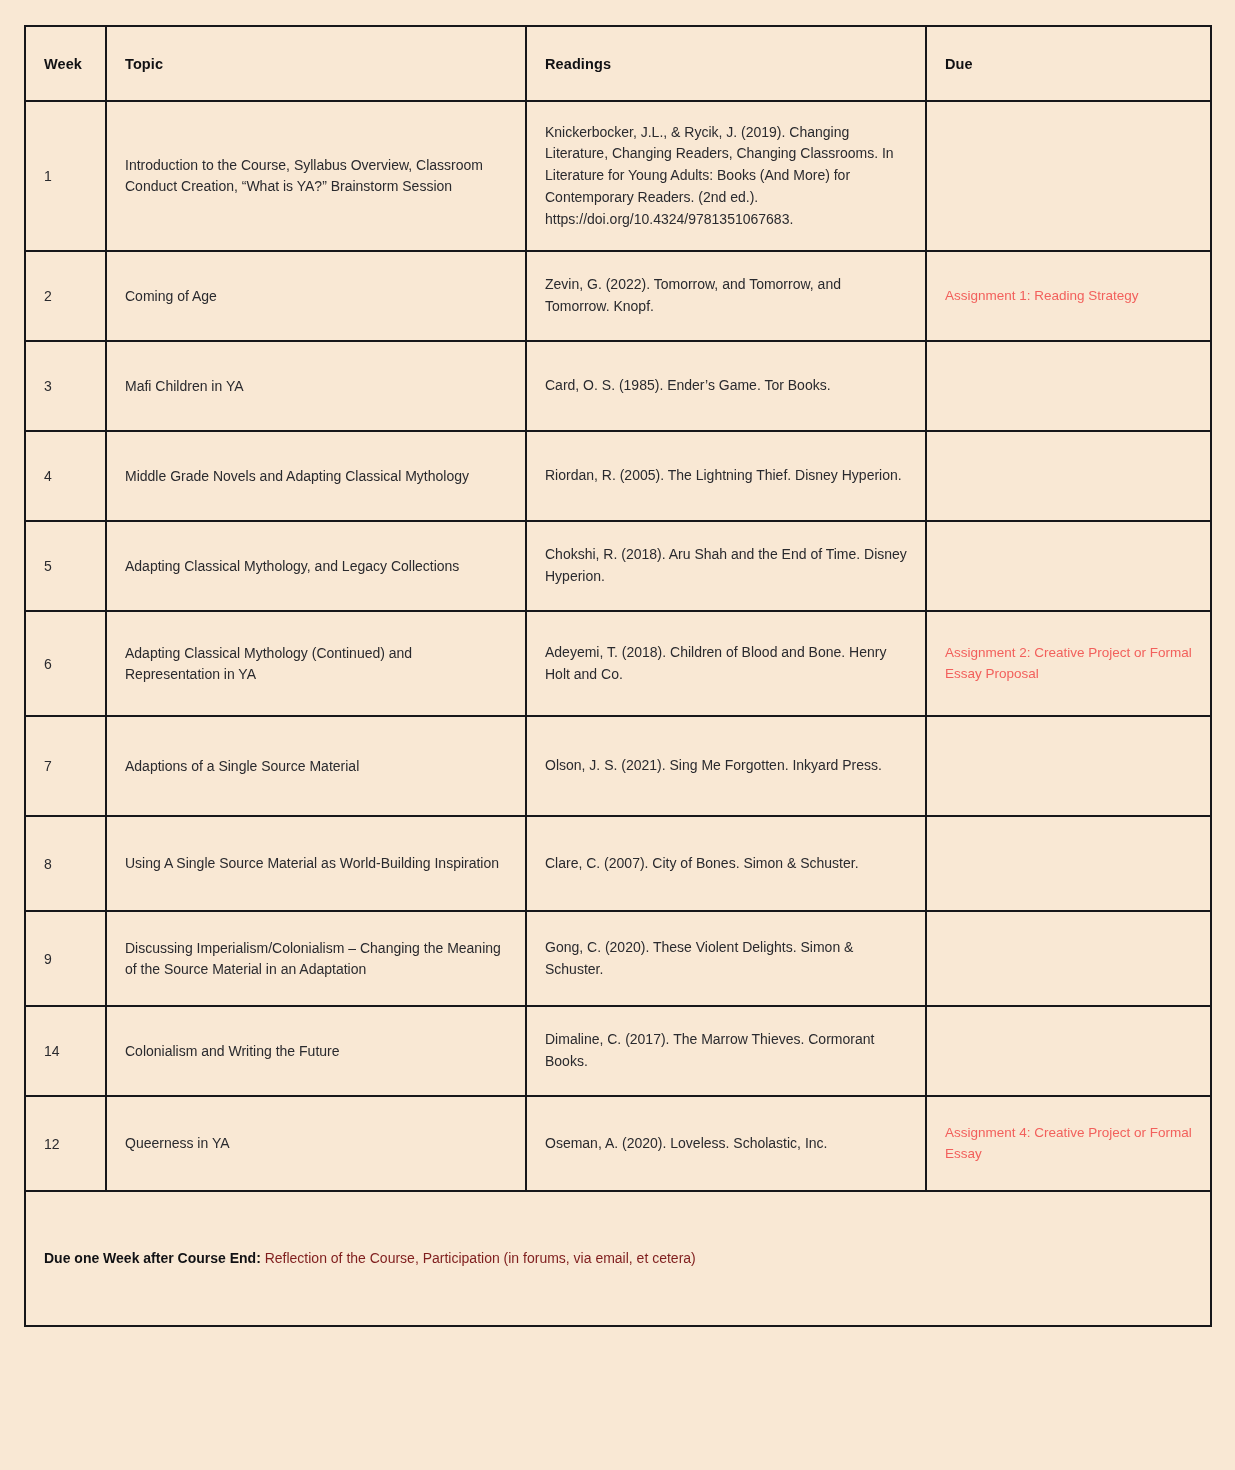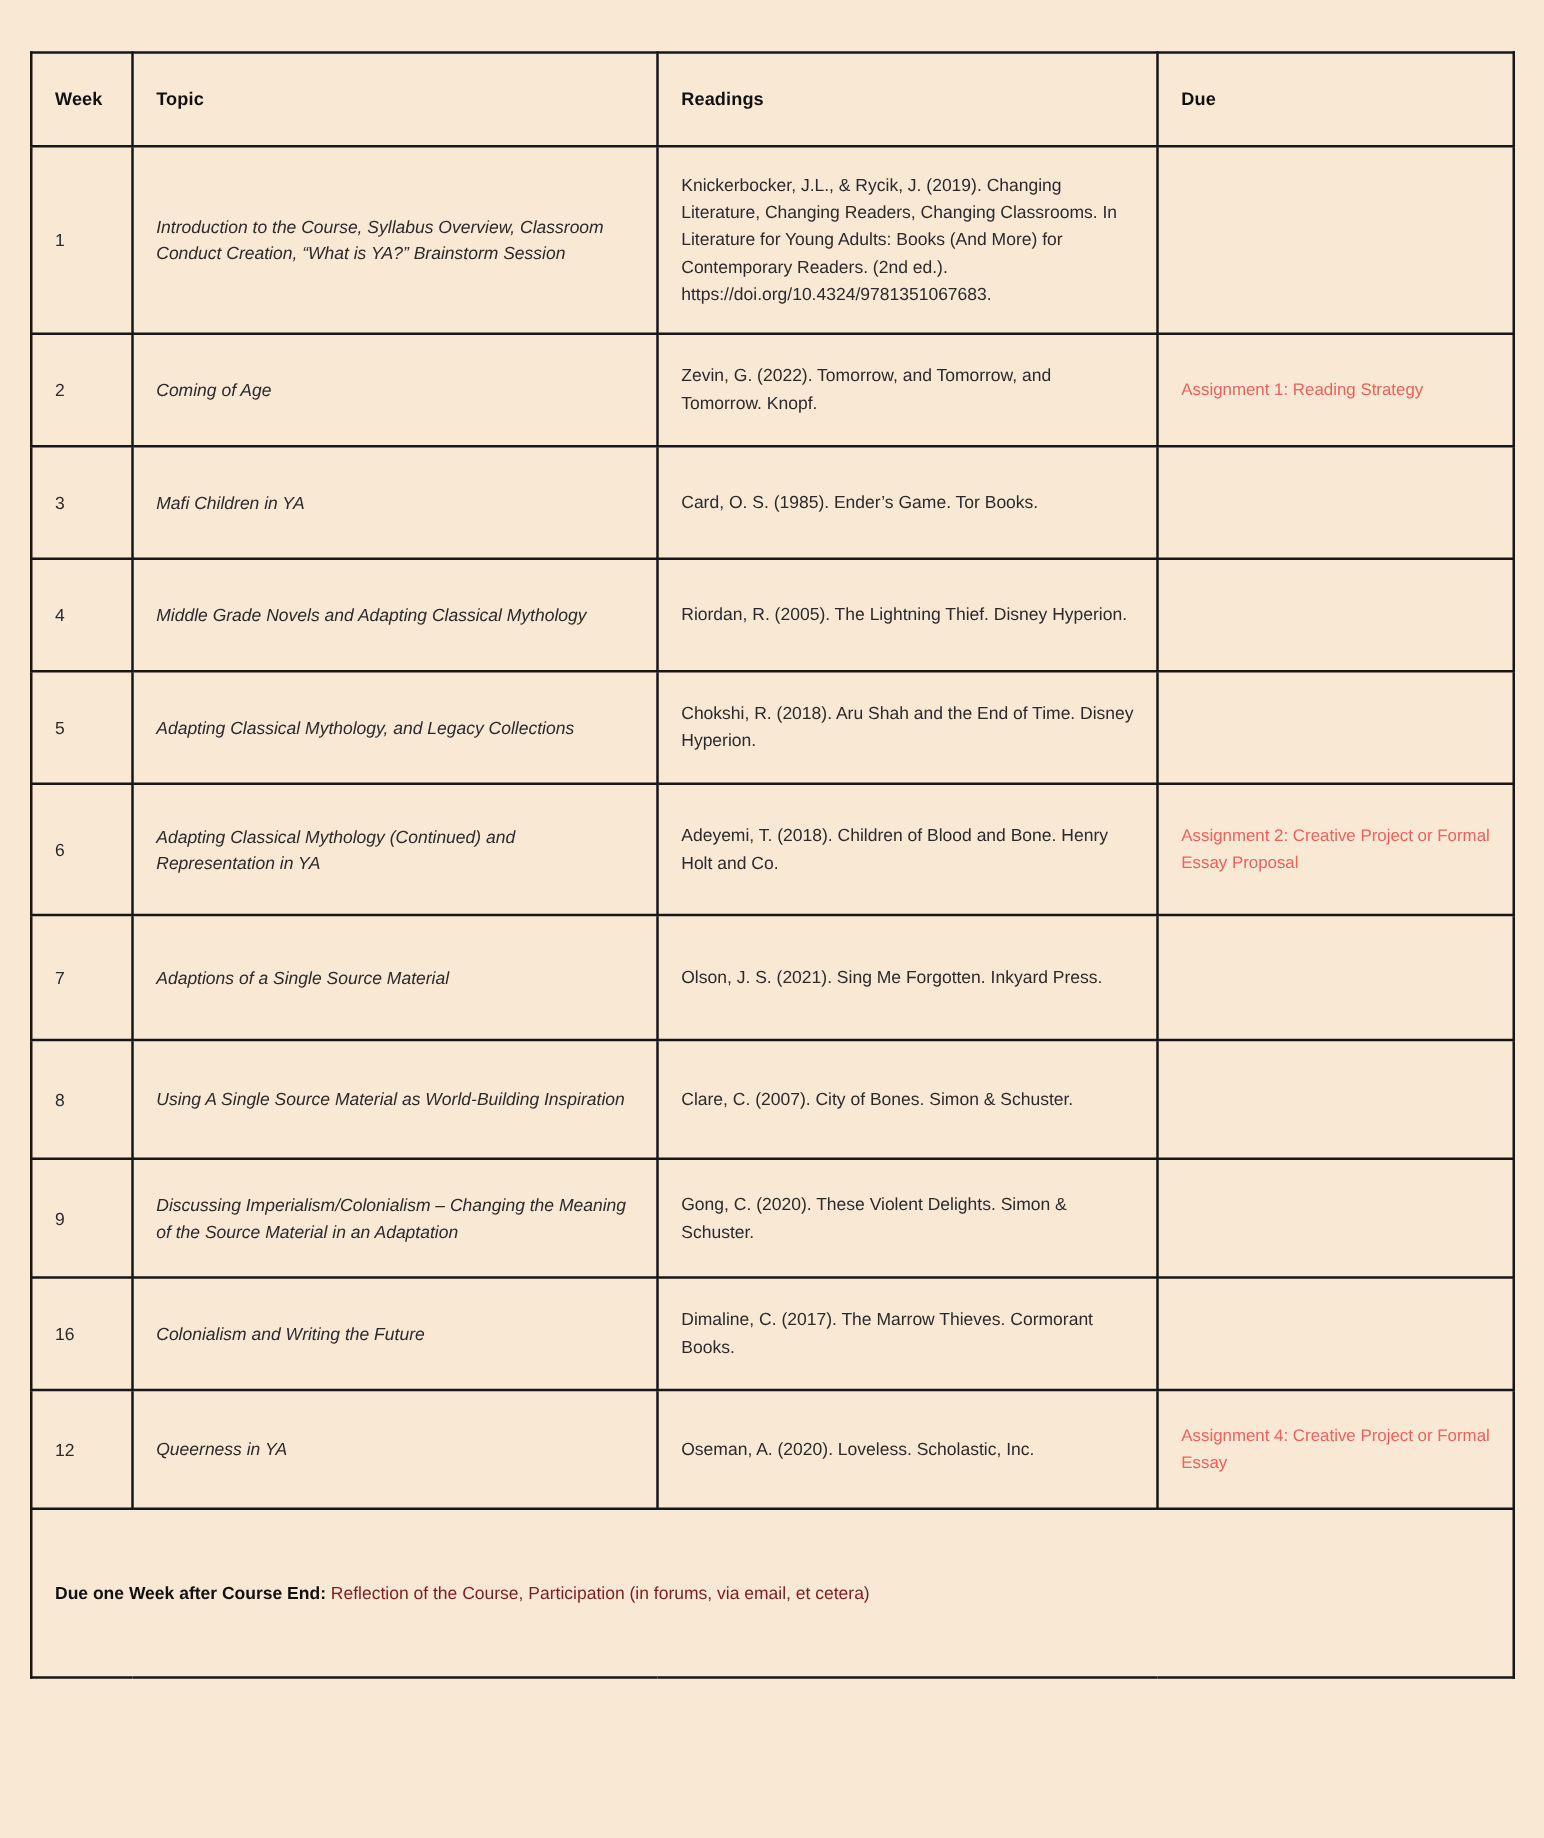--- a/index.html
+++ b/index.html
@@ -15,21 +15,20 @@
     overflow: hidden;
   }
 
   #syllabus-wrap {
     position: absolute;
     left: 24px;
     top: 25px;
     width: 1186px;
     height: 1212px;
     box-sizing: border-box;
-    margin-top: 16px;
   }
 
   table.schedule {
     width: 1186px;
     border-collapse: collapse;
     table-layout: fixed;
     background: #F9E8D4;
   }
 
   table.schedule td,
@@ -66,21 +65,20 @@
     font-size: 14px;
     color: #2a2a2e;
     padding-left: 18px;
   }
   td.cell-topic {
     font-size: 14px;
     color: #2a2a2e;
     line-height: 1.5;
     padding-left: 17px;
     padding-right: 24px;
-    font-style: italic;
   }
   td.cell-readings {
     font-size: 14px;
     color: #2a2a2e;
     line-height: 1.55;
     padding-left: 15px;
     padding-right: 26px;
   }
   td.cell-due {
     font-size: 13.5px;
@@ -192,21 +190,21 @@
           <td class="cell-readings">Clare, C. (2007). City of Bones. Simon &amp; Schuster.</td>
           <td class="cell-due"></td>
         </tr>
         <tr class="r9">
           <td class="cell-week">9</td>
           <td class="cell-topic">Discussing Imperialism/Colonialism – Changing the Meaning of the Source Material in an Adaptation</td>
           <td class="cell-readings">Gong, C. (2020). These Violent Delights. Simon &amp; Schuster.</td>
           <td class="cell-due"></td>
         </tr>
         <tr class="r11">
-          <td class="cell-week">16</td>
+          <td class="cell-week">14</td>
           <td class="cell-topic">Colonialism and Writing the Future</td>
           <td class="cell-readings">Dimaline, C. (2017). The Marrow Thieves. Cormorant Books.</td>
           <td class="cell-due"></td>
         </tr>
         <tr class="r12">
           <td class="cell-week">12</td>
           <td class="cell-topic">Queerness in YA</td>
           <td class="cell-readings">Oseman, A. (2020). Loveless. Scholastic, Inc.</td>
           <td class="cell-due">Assignment 4: Creative Project or Formal Essay</td>
         </tr>

